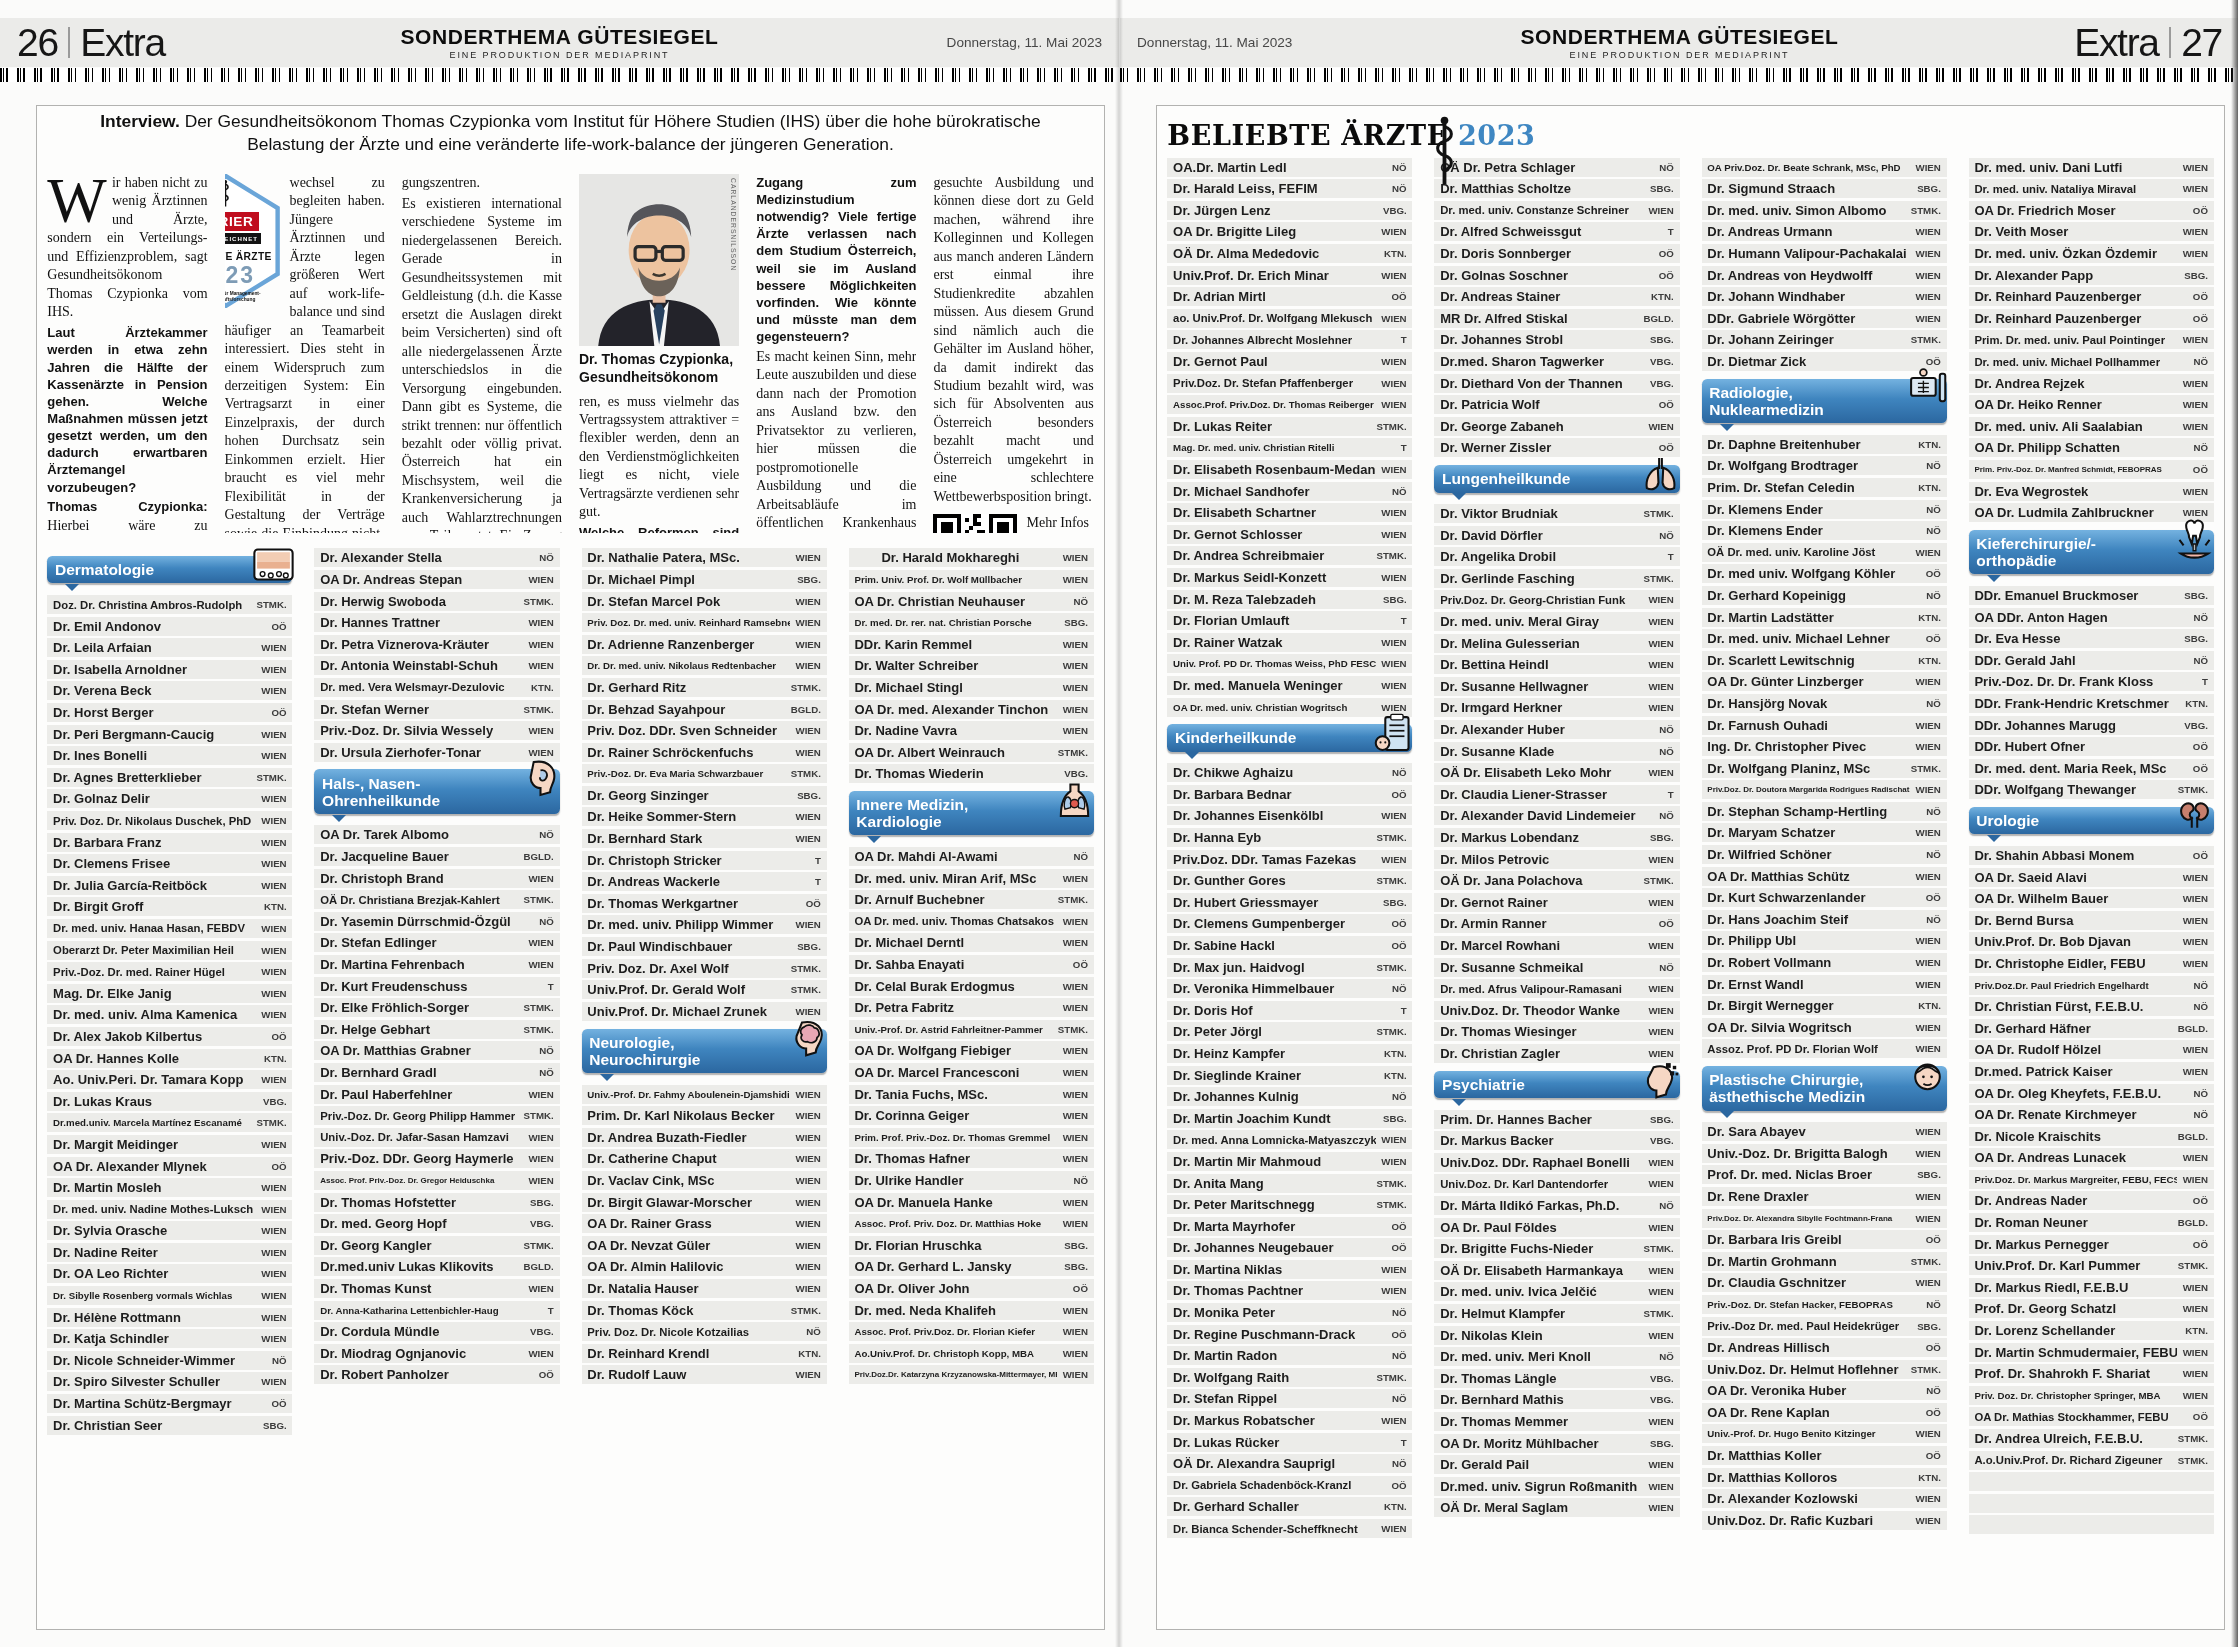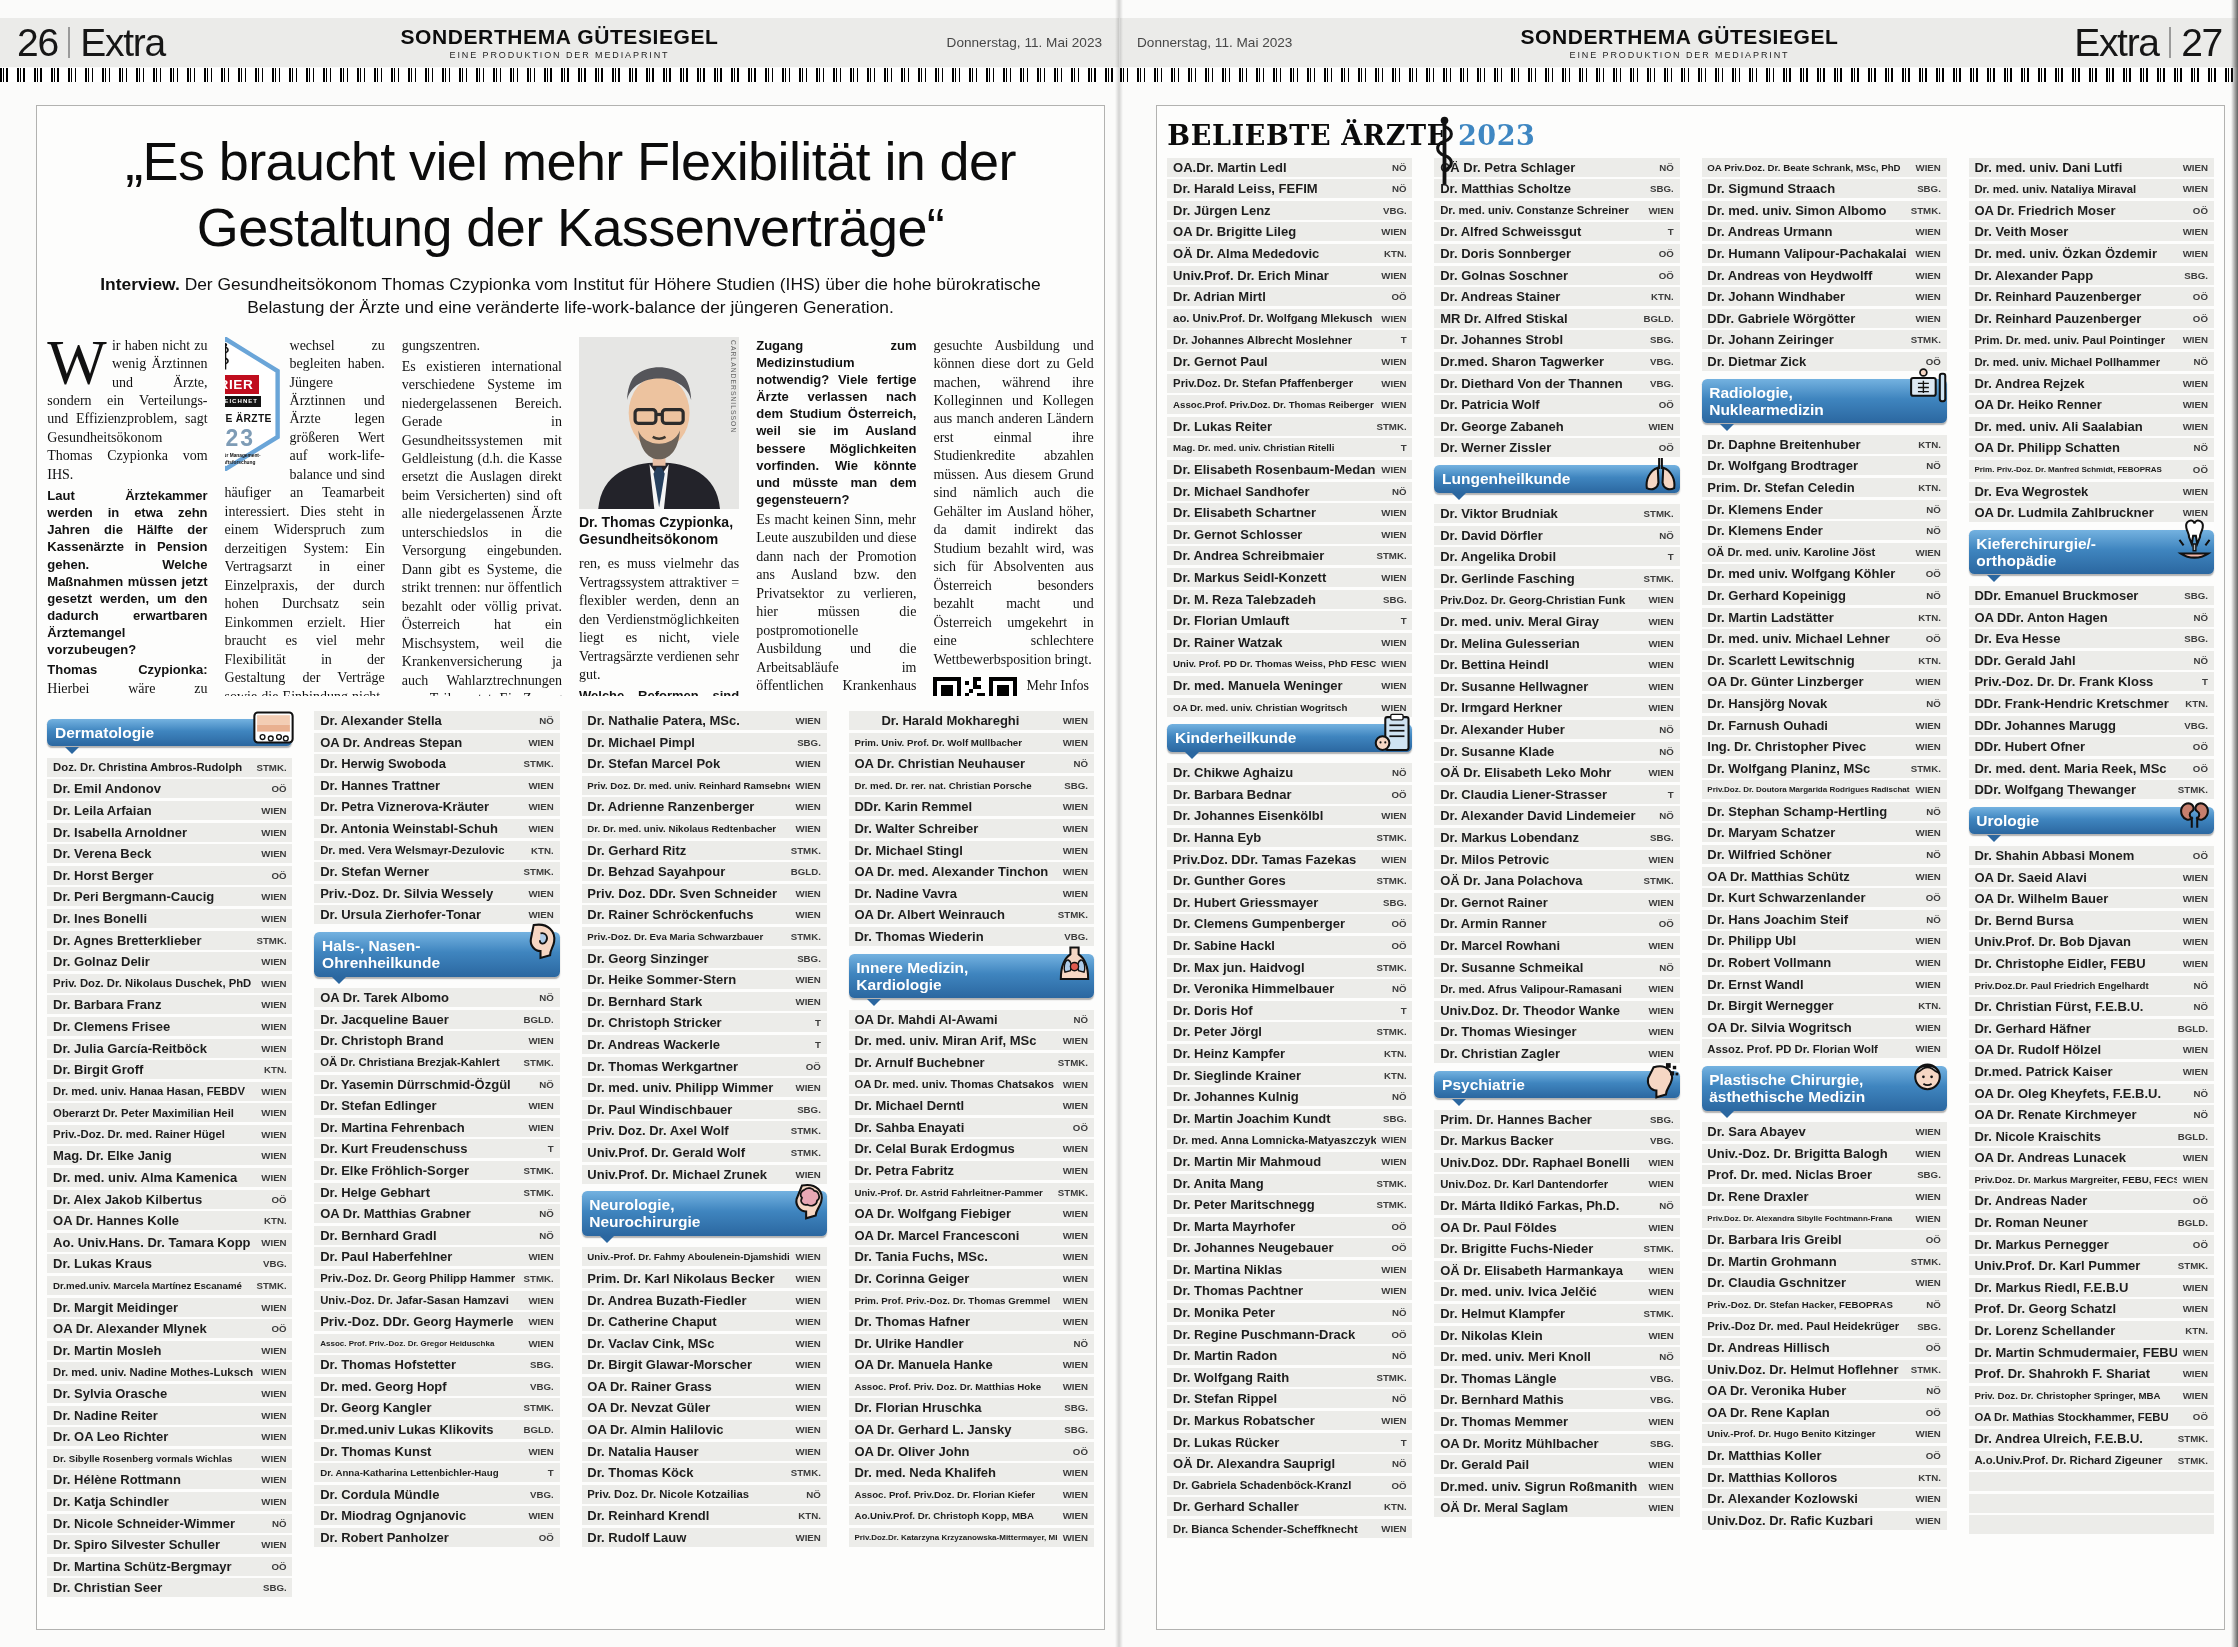--- a/index.html
+++ b/index.html
@@ -112,22 +112,20 @@
       <div class="masthead">
         <div class="mast-title">SONDERTHEMA GÜTESIEGEL</div>
         <div class="mast-sub">EINE PRODUKTION DER MEDIAPRINT</div>
       </div>
       <div class="pg-date">Donnerstag, 11. Mai 2023</div>
     </header>
     <div class="barcode"></div>
 
     <div class="content">
       <article>
-        <h1><span>„Es braucht viel mehr Flexibilität in der</span><br>
-          <span>Gestaltung der Kassenverträge“</span></h1>
         <p class="standfirst">
           <b>Interview.</b>
           <span>Der Gesundheitsökonom Thomas Czypionka vom Institut für Höhere Studien (IHS) über die hohe bürokratische Belastung der Ärzte und eine veränderte life-work-balance der jüngeren Generation.</span>
         </p>
         <div class="body-cols" id="body-cols">
             <div class="art-col">
               <p class="dropcap">Wir haben nicht zu wenig Ärztinnen und Ärzte, sondern ein Verteilungs- und Effizienzproblem, sagt Gesundheitsökonom Thomas Czypionka vom IHS.</p>
               <p class="question">Laut Ärztekammer werden in etwa zehn Jahren die Hälfte der Kassenärzte in Pension gehen. Welche Maßnahmen müssen jetzt gesetzt werden, um den dadurch erwartbaren Ärztemangel vorzubeugen?</p>
               <p class="body-para"><b>Thomas Czypionka: </b>Hierbei wäre zu berücksichtigen, dass wir dabei einen Generations-</p>
             </div>
@@ -501,21 +499,21 @@
             </div>
             <div class="row">
               <span class="nm" style="font-size: 13px;">Dr. Alex Jakob Kilbertus</span>
               <span class="rg">OÖ</span>
             </div>
             <div class="row">
               <span class="nm" style="font-size: 13px;">OA Dr. Hannes Kolle</span>
               <span class="rg">KTN.</span>
             </div>
             <div class="row">
-              <span class="nm" style="font-size: 13px;">Ao. Univ.Hans. Dr. Tamara Kopp</span>
+              <span class="nm" style="font-size: 13px;">Ao. Univ.Peri. Dr. Tamara Kopp</span>
               <span class="rg">WIEN</span>
             </div>
             <div class="row">
               <span class="nm" style="font-size: 13px;">Dr. Lukas Kraus</span>
               <span class="rg">VBG.</span>
             </div>
             <div class="row">
               <span class="nm" style="font-size: 9.7px;">Dr.med.univ. Marcela Martínez Escanamé</span>
               <span class="rg">STMK.</span>
             </div>

